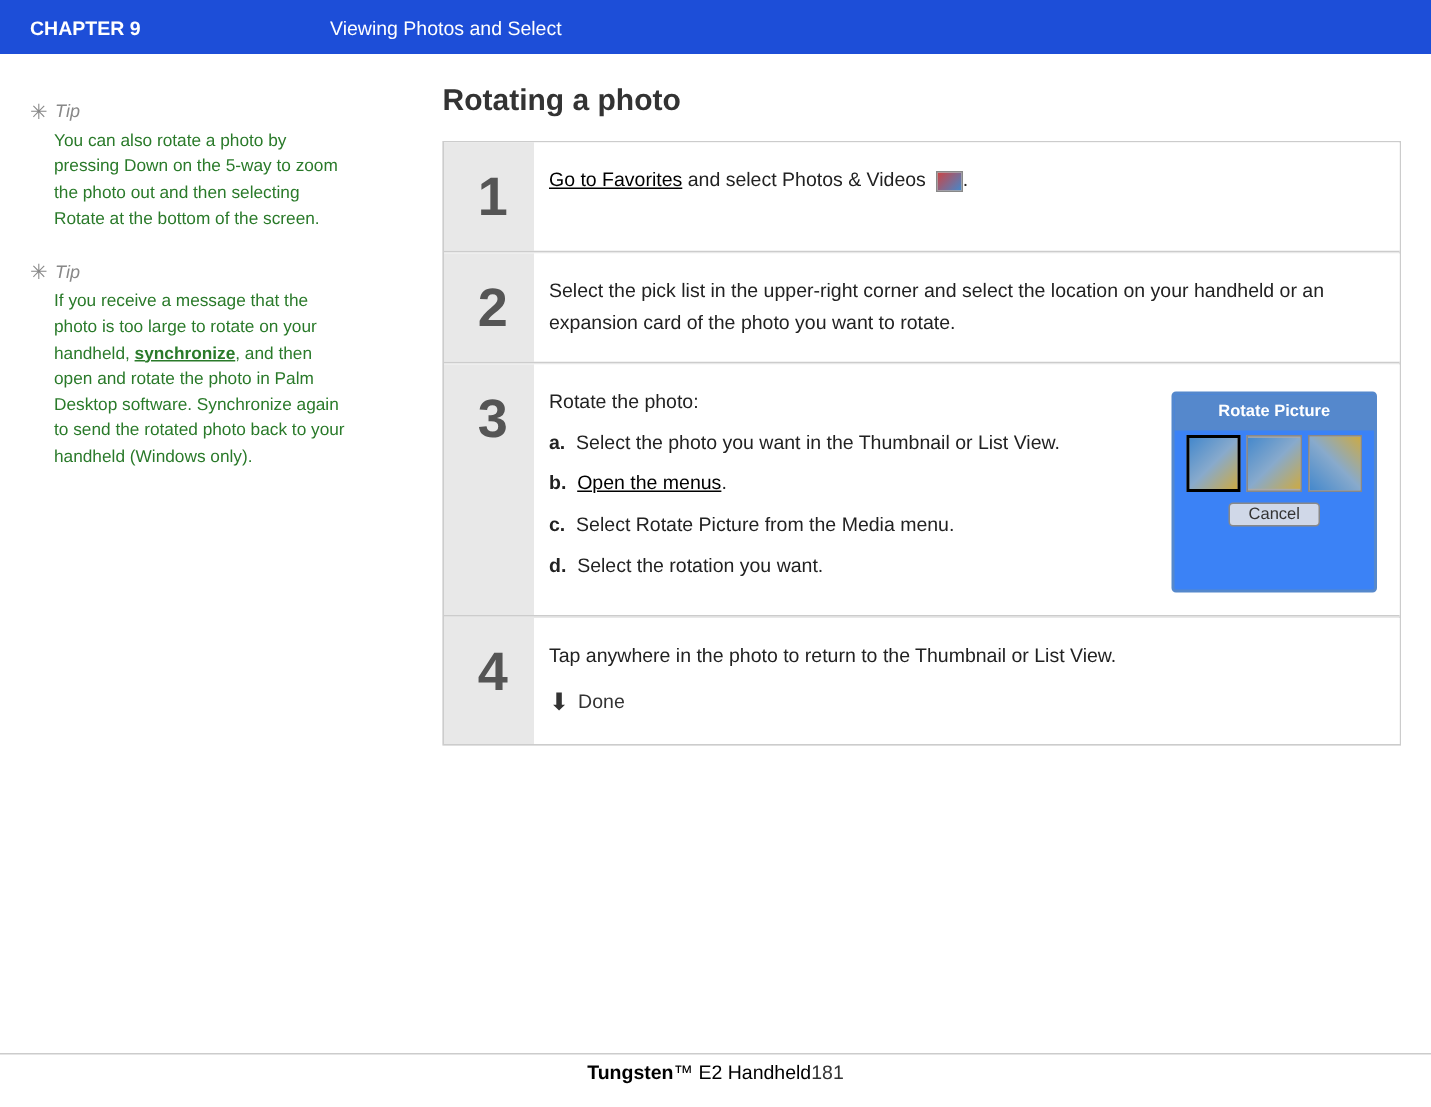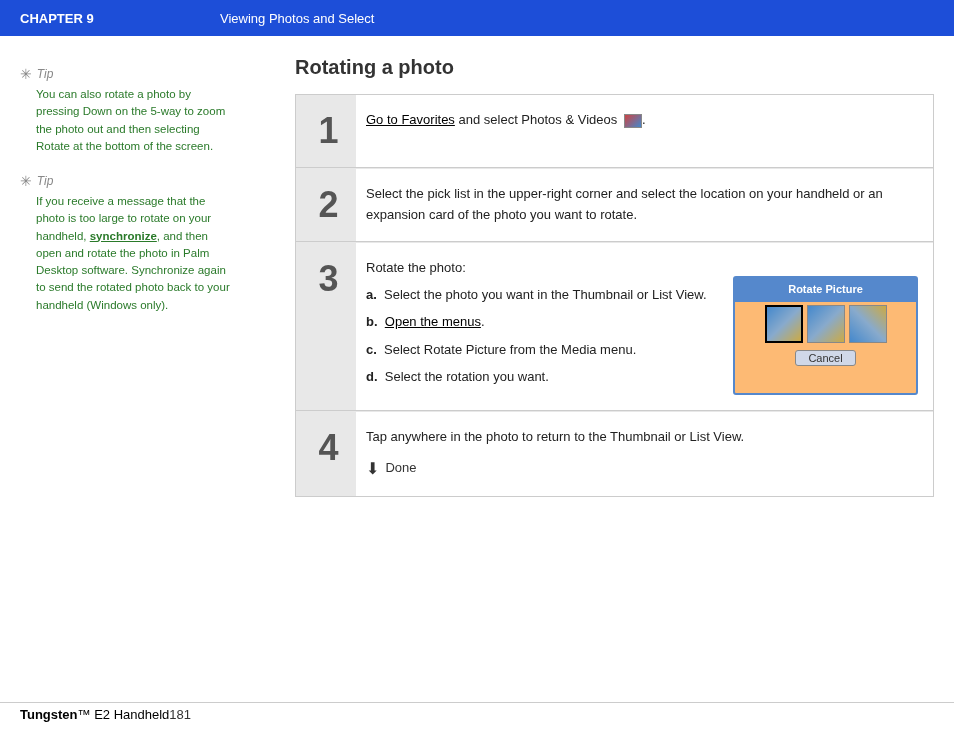--- a/index.html
+++ b/index.html
@@ -149,25 +149,25 @@
     }
     .step3-list li::before {
       margin-right: 5px;
       color: #333;
     }
 
     
     .rotate-dialog {
       border: 2px solid #5588cc;
       border-radius: 3px;
-      background: #fdba74;
-      width: 185px;
+      background: #3b82f6;
+      width: 137px;
       flex-shrink: 0;
       padding: 0;
-      margin-top: 18px;
+      margin-top: 3px;
     }
     .rotate-dialog-title {
       background: #5588cc;
       color: white;
       font-size: 11px;
       font-weight: bold;
       text-align: center;
       padding: 3px 5px;
     }
     .rotate-dialog-subtitle {
@@ -244,21 +244,21 @@
       font-size: 13px;
       color: #333;
     }
 
     
     .footer {
       height: 24px;
       border-top: 1px solid #ccc;
       display: flex;
       align-items: center;
-      justify-content: flex-start;
+      justify-content: center;
       padding: 0 20px;
       font-size: 13px;
     }
     .footer-brand {
       font-weight: bold;
     }
     .footer-page {
       color: #333;
     }
 

